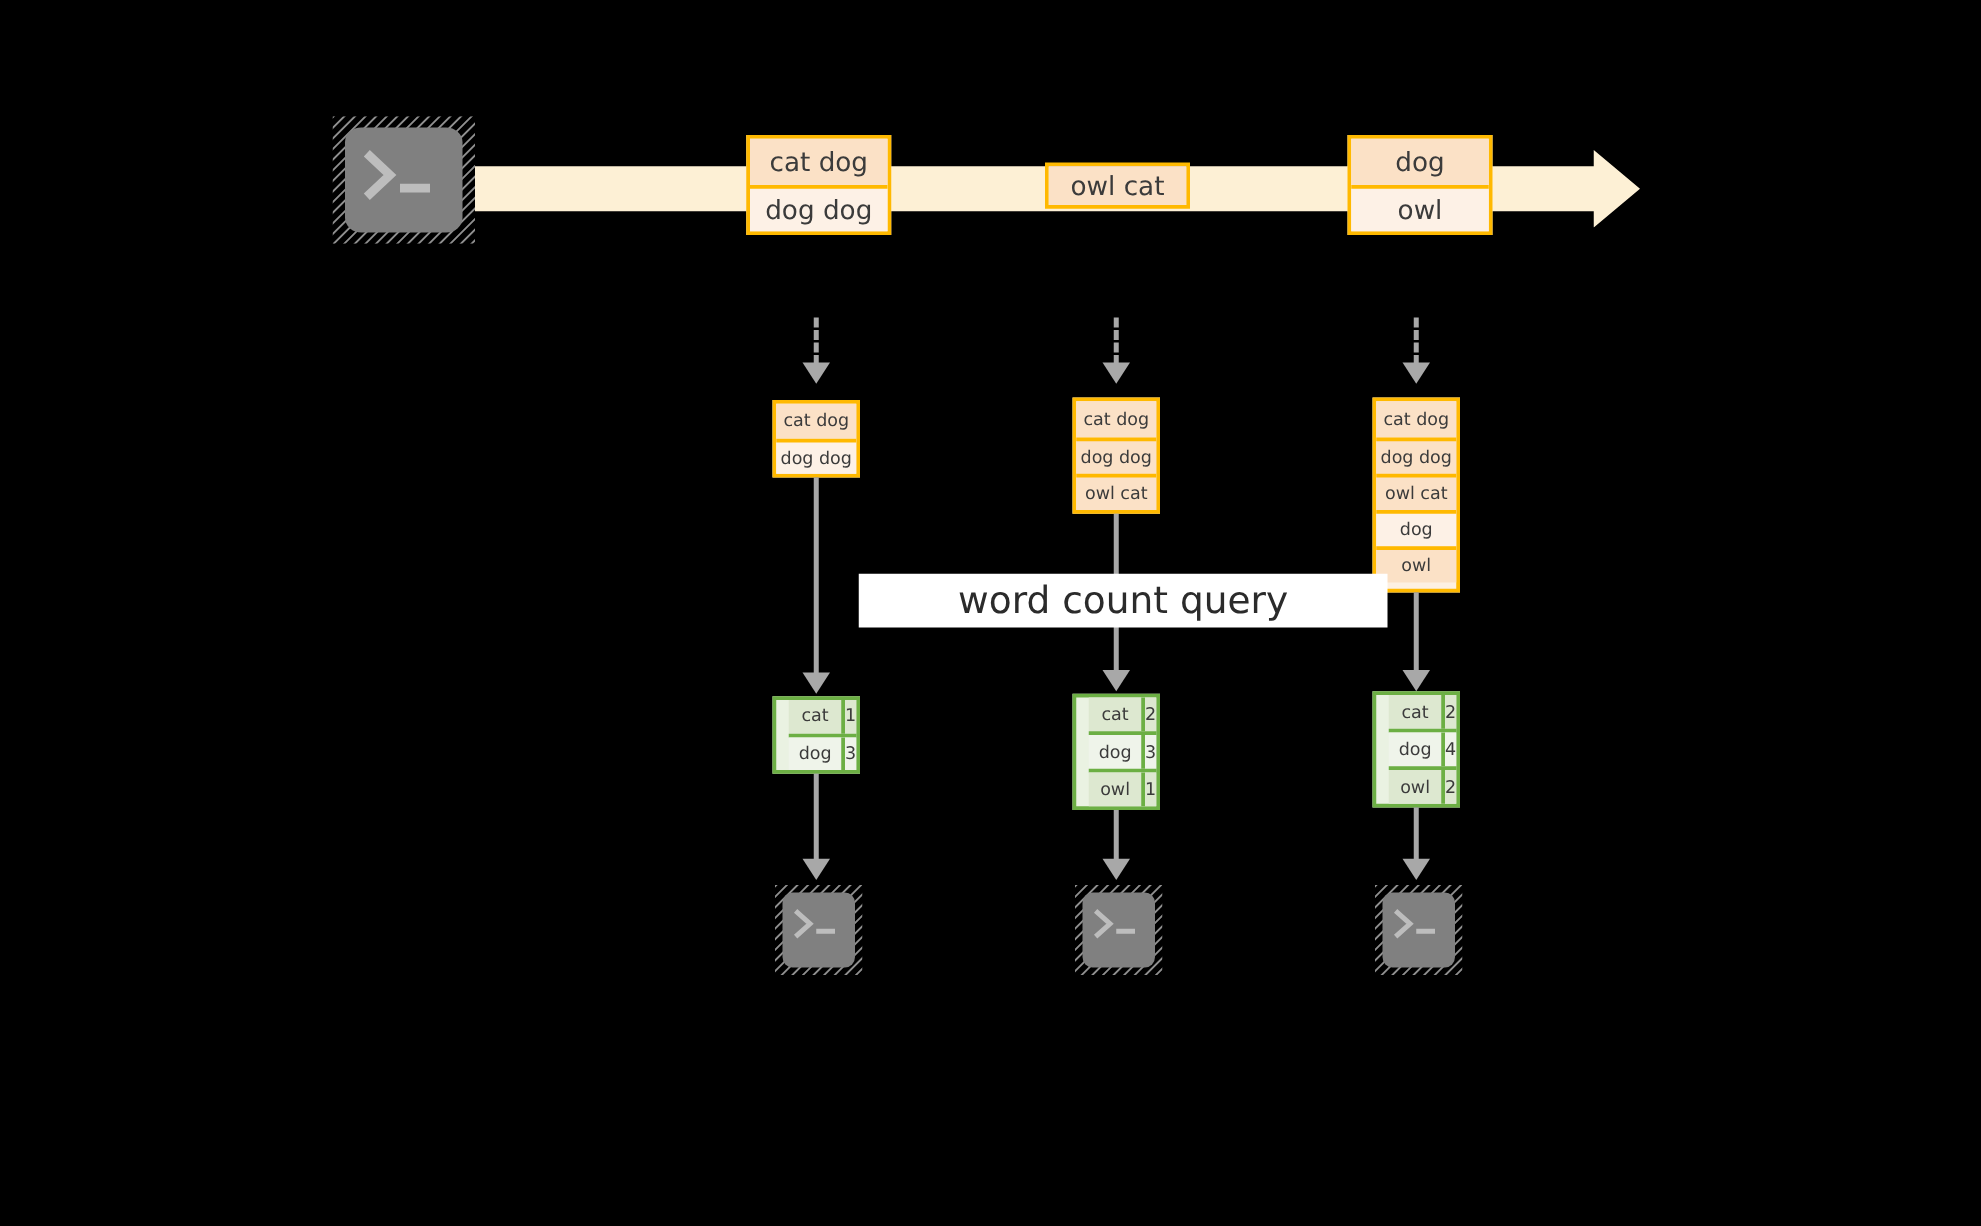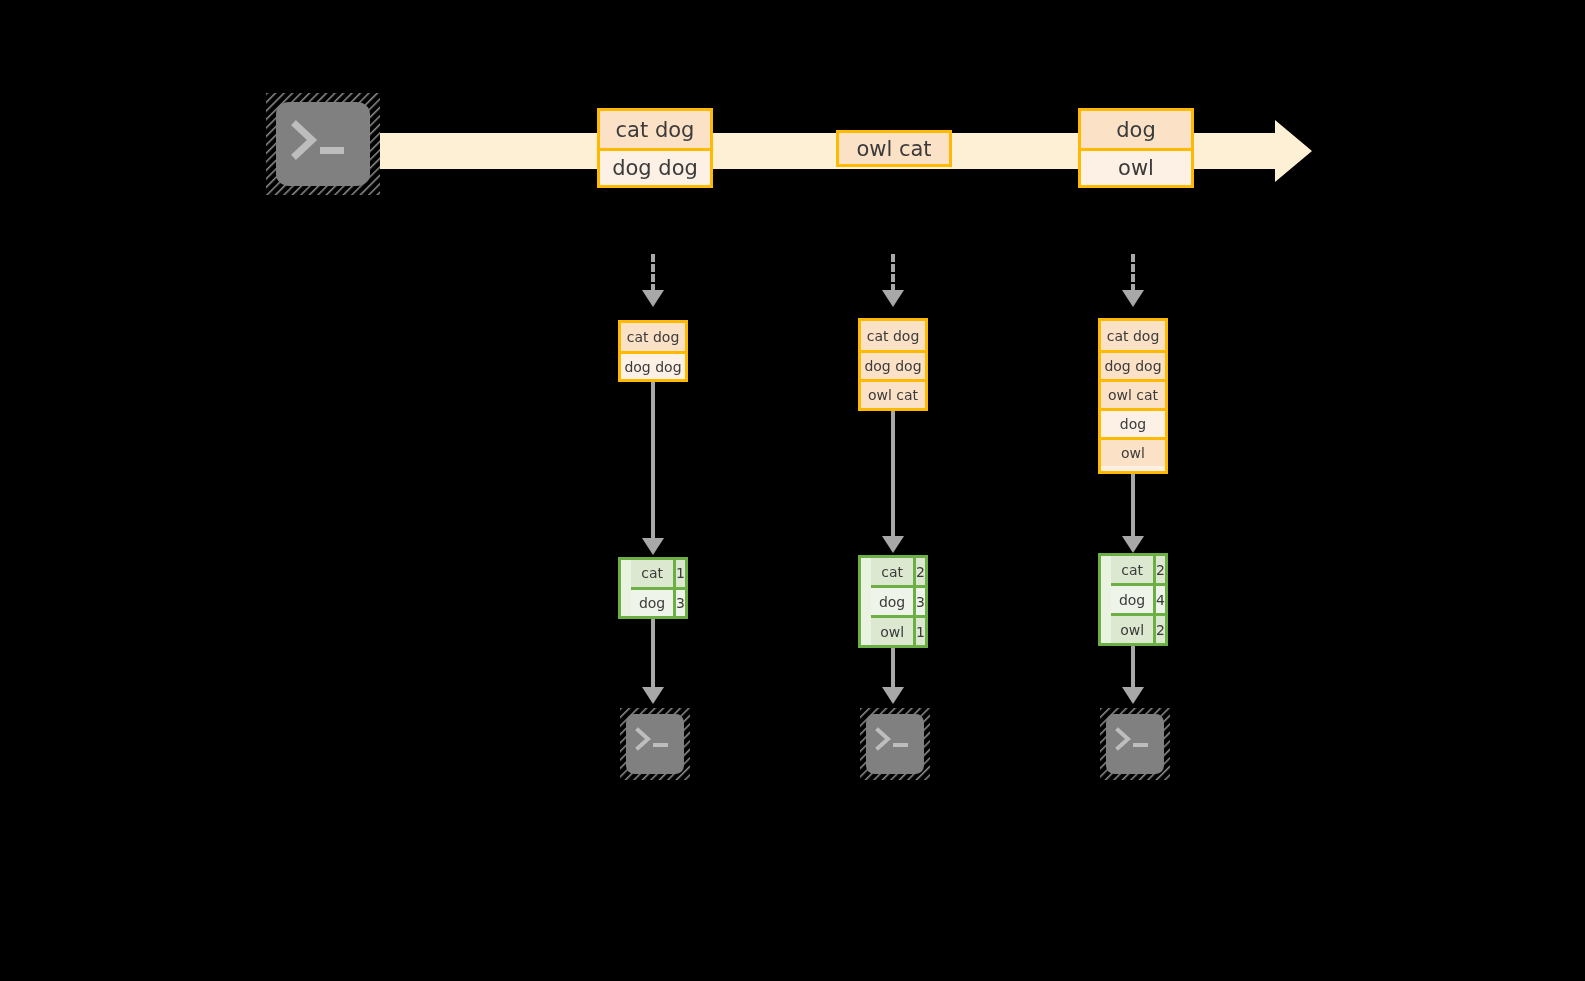--- a/index.html
+++ b/index.html
@@ -197,14 +197,15 @@
     <svg viewBox="0 0 70 72" preserveAspectRatio="none">
       <rect x="0" y="0" width="70" height="72" fill="url(#hatchPat)"></rect>
     </svg>
     <div class="body" style="left:6px;top:6px;width:58px;height:60px;"></div>
     <svg viewBox="0 0 70 72">
       <path d="M18 22 L28 31 L18 40" fill="none" stroke="#bdbdbd" stroke-width="4" stroke-linecap="square"></path>
       <rect x="33" y="35" width="15" height="4" fill="#bdbdbd"></rect>
     </svg>
   </div>
 
+  <div class="qlabel" style="left:687px;top:459px;width:423px;height:43px;font-size:30px;">word count query</div>
 
 </div>
 
 </body></html>

